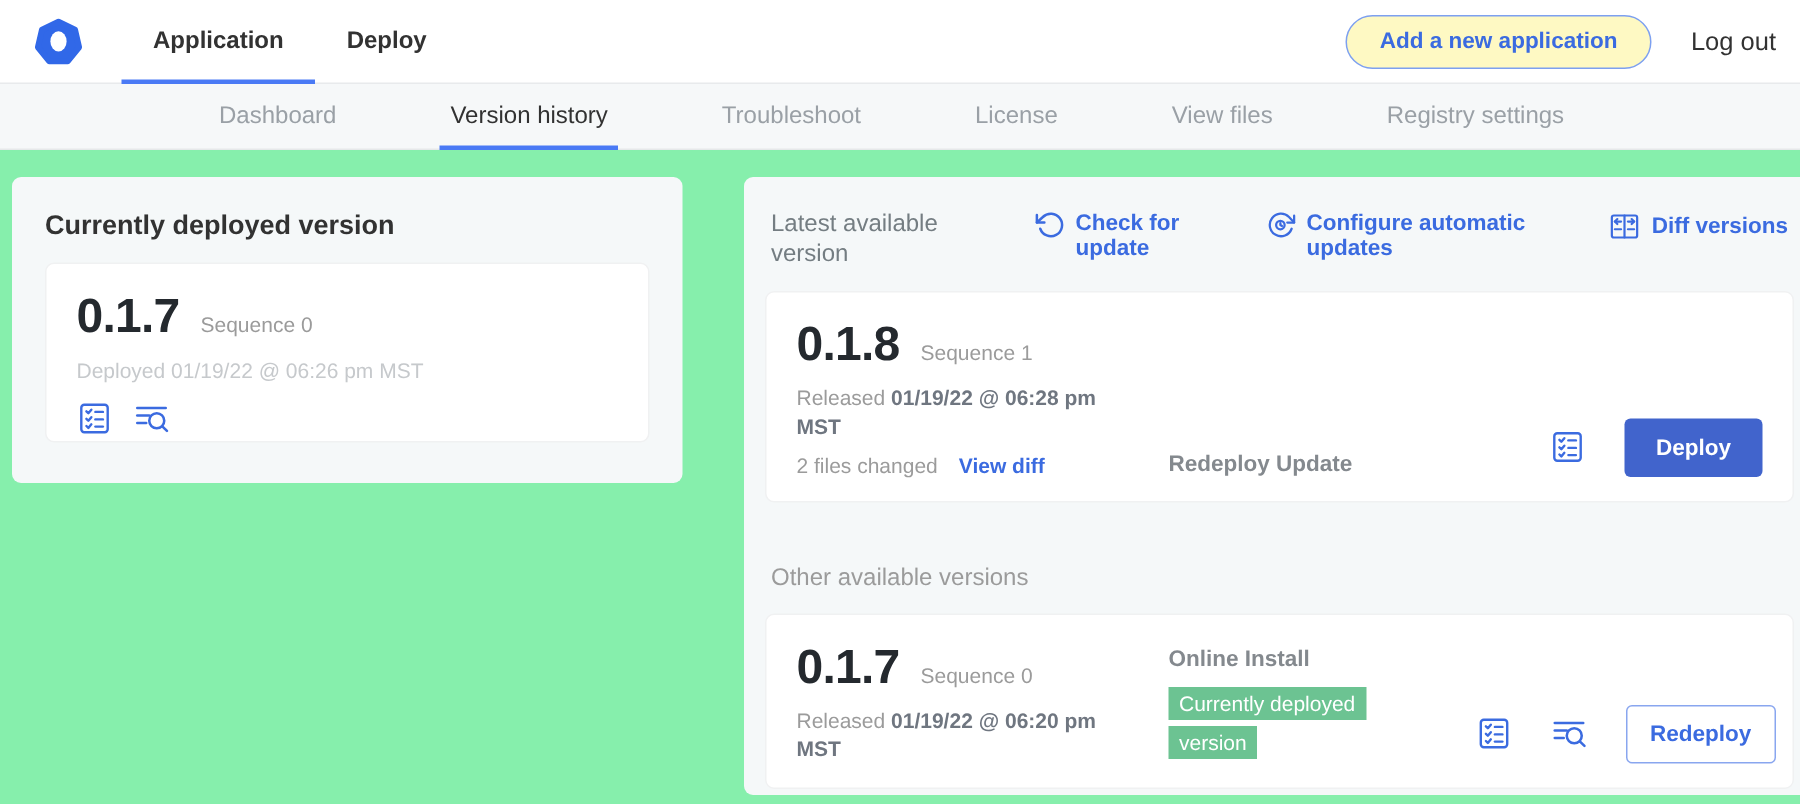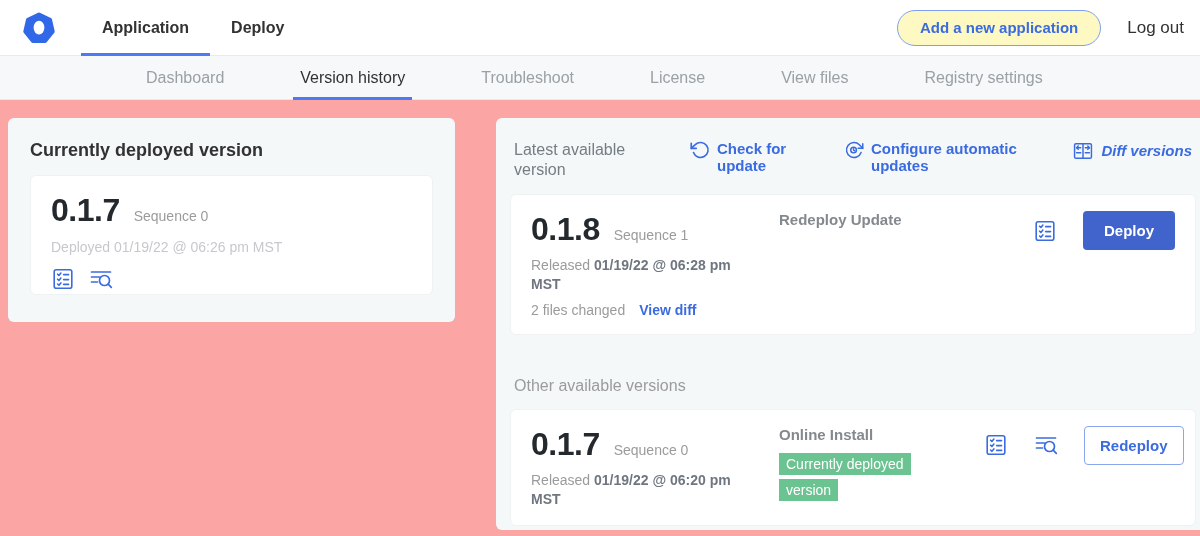--- a/index.html
+++ b/index.html
@@ -20,21 +20,21 @@
   .add-app-btn { height:36px; padding:0 22px; border-radius:18px; border:1px solid #7da0f0; background:#fef9c3; color:var(--accent-blue,#3b6be0); font-weight:700; font-size:15px; font-family:inherit; cursor:pointer; }
   .logout { font-size:17px; color:#323232; cursor:pointer; }
 
   
   .subnav { display:flex; align-items:center; height:44px; background:#f6f8f9; border-bottom:1px solid #e6e8ea; padding-left:143px; gap:70px; }
   .subnav-item { font-size:16px; color:#9aa0a6; position:relative; height:100%; display:flex; align-items:center; padding:0 3px; cursor:pointer; white-space:nowrap; }
   .subnav-item.active { color:#323232; font-weight:500; }
   .subnav-item.active::after { content:""; position:absolute; left:-4px; right:-4px; bottom:-1px; height:3px; background:var(--tab-underline-blue,#4a7af5); }
 
   
-  .content { position:relative; height:436px; background:#fca5a5; }
+  .content { position:relative; height:436px; background:#86efac; }
   .panel { position:absolute; background:#f5f8f9; border-radius:6px; }
   .left-panel  { left:8px;   top:18px; width:447px; height:204px; padding:22px; }
   .right-panel { left:496px; top:18px; width:714px; height:412px; padding:22px 14px 14px; overflow:hidden; }
 
   .panel-title { margin:0; font-size:18px; font-weight:700; color:#323232; }
   .card { background:#fff; border-radius:6px; border:1px solid #f0f1f2; }
   .left-panel .card { margin-top:14px; padding:16px 20px; height:120px; }
 
   .version-row { display:flex; align-items:baseline; gap:14px; }
   .version-num { font-size:32px; font-weight:800; letter-spacing:-0.5px; color:#24292e; }
@@ -44,24 +44,24 @@
   .icon-btn { width:24px; height:24px; cursor:pointer; flex:none; }
   .icon-btn svg { display:block; }
 
   
   .right-head { display:flex; align-items:flex-start; padding:0 4px; }
   .right-title { width:132px; font-size:16px; font-weight:400; color:#747d82; line-height:1.25; margin:0; }
   .head-link { display:flex; gap:7px; color:var(--accent-blue,#3b6be0); font-size:15px; font-weight:600; line-height:1.15; cursor:pointer; }
   .head-link svg { flex:none; margin-top:0; }
   .link-check { margin-left:44px; width:104px; }
   .link-auto  { margin-left:50px; width:196px; }
-  .link-diff  { margin-left:auto; align-items:center;font-style:italic; }
-
-  
-  .version-card { display:flex; padding:16px 20px; margin-top:14px; align-items:flex-start; }
+  .link-diff  { margin-left:auto; align-items:center; }
+
+  
+  .version-card { display:flex; padding:16px 20px; margin-top:14px; align-items:flex-end; }
   .vc-col1 { width:248px; flex:none; }
   .vc-released { margin:8px 0 0; font-size:14px; line-height:1.35; color:#9b9b9b; max-width:205px; }
   .vc-released b { color:#6f7680; font-weight:700; }
   .vc-files { margin:8px 0 0; font-size:14px; color:#9b9b9b; display:flex; gap:14px; align-items:baseline; }
   .view-diff { color:var(--accent-blue,#3b6be0); font-weight:700; cursor:pointer; }
   .vc-col2 { display:flex; flex-direction:column; justify-content:center; font-size:15px; font-weight:700; color:#84898e; width:205px; flex:none; }
   .vc-col3 { margin-left:auto; display:flex; align-items:center; gap:26px; color:var(--accent-blue,#3b6be0); }
   .deploy-btn { background:var(--deploy-button-blue,#4164cc); color:#fff; border:none; border-radius:4px; font-size:15px; font-weight:700; padding:11px 21px; font-family:inherit; cursor:pointer; }
   .redeploy-btn { background:#fff; color:var(--accent-blue,#3b6be0); border:1px solid #89a6ef; border-radius:4px; font-size:15px; font-weight:700; padding:10px 15px; font-family:inherit; cursor:pointer; }
   .other-heading { margin:42px 0 0; padding:0 4px; font-size:16px; font-weight:400; color:#9b9b9b; }

